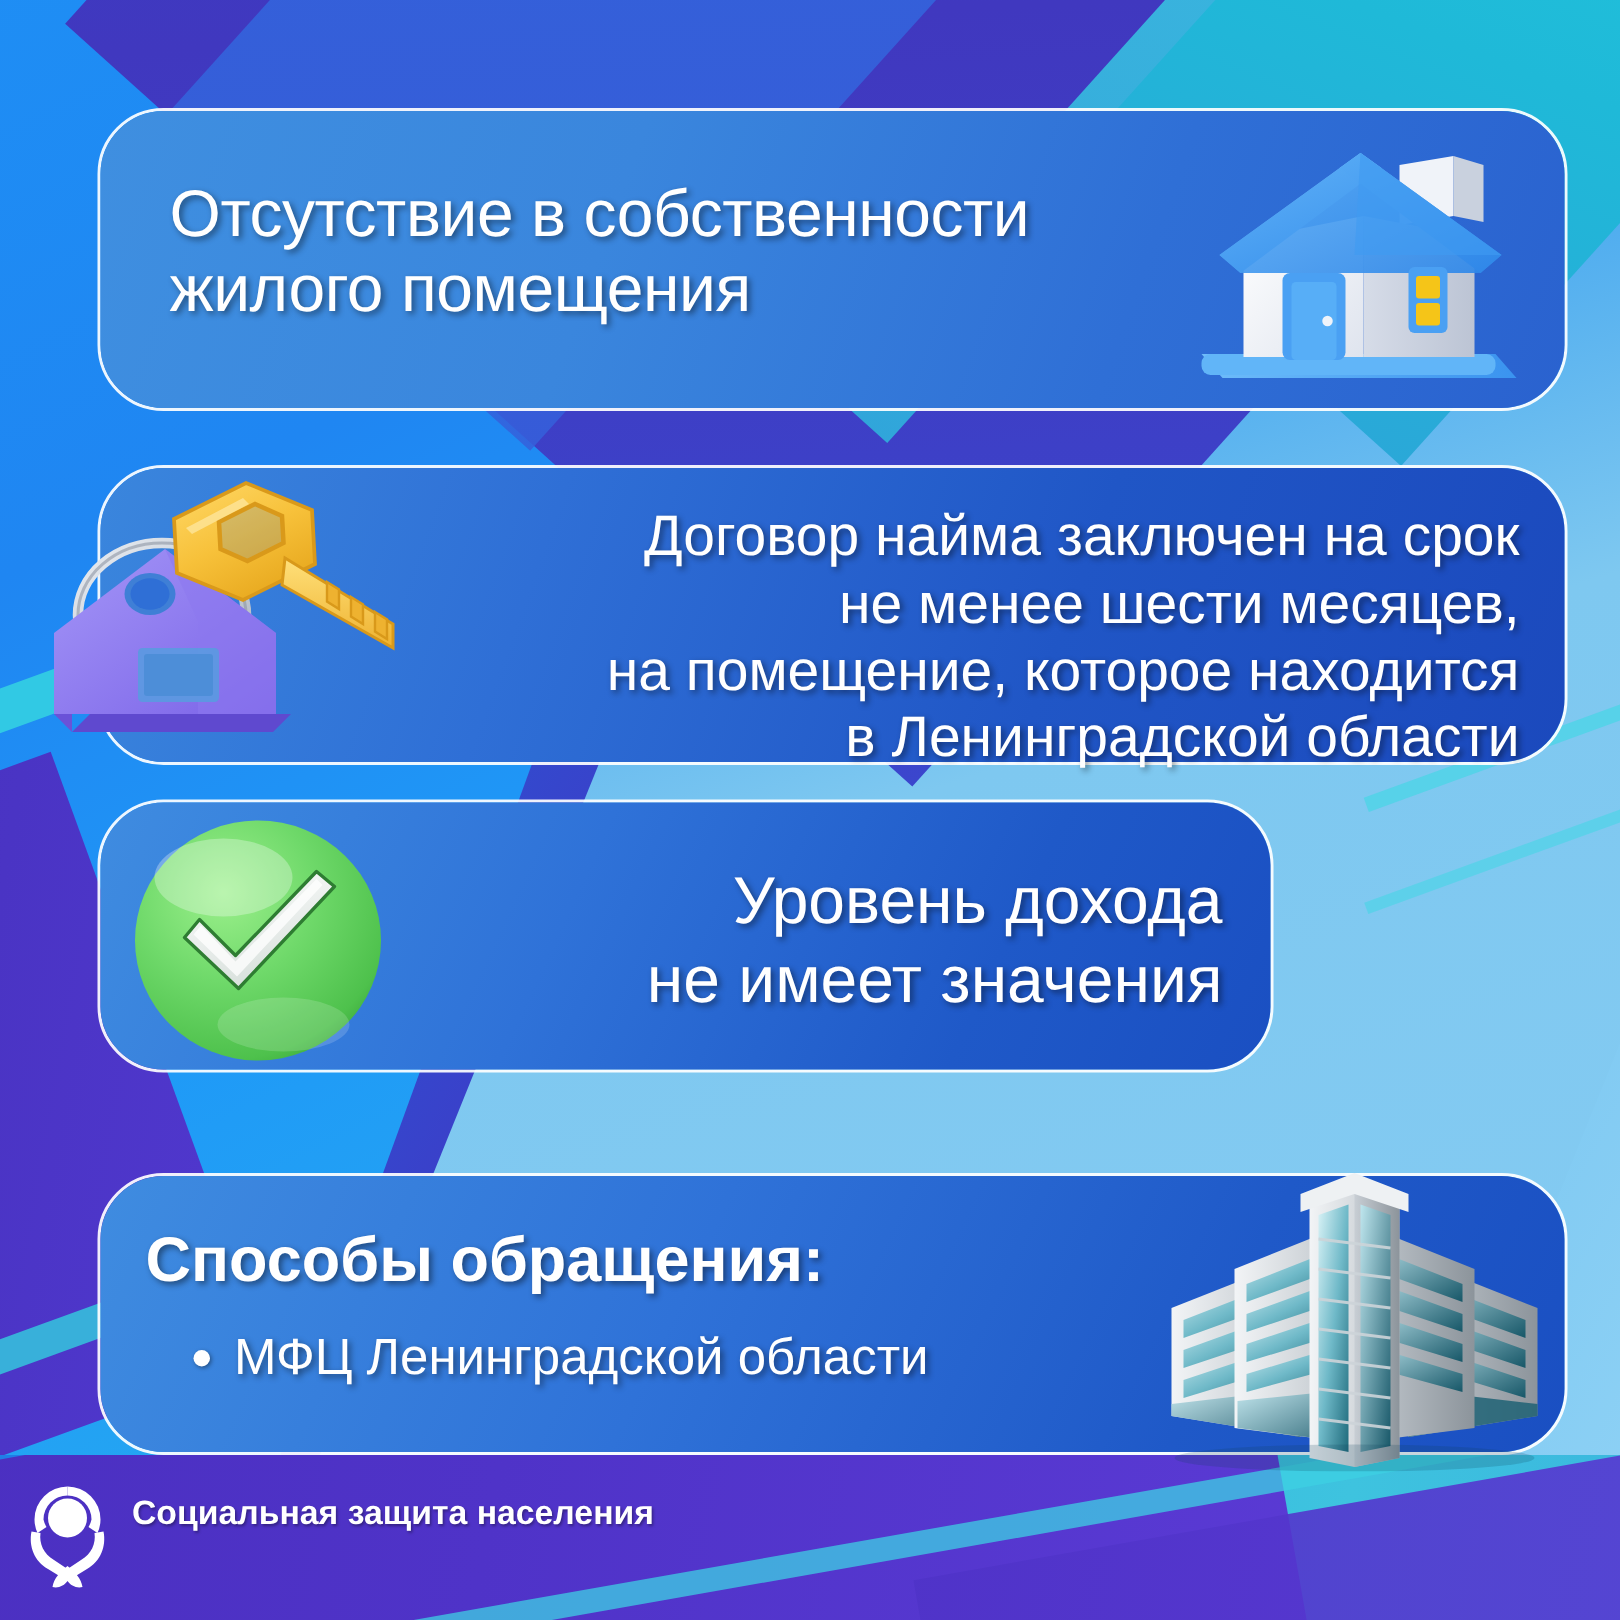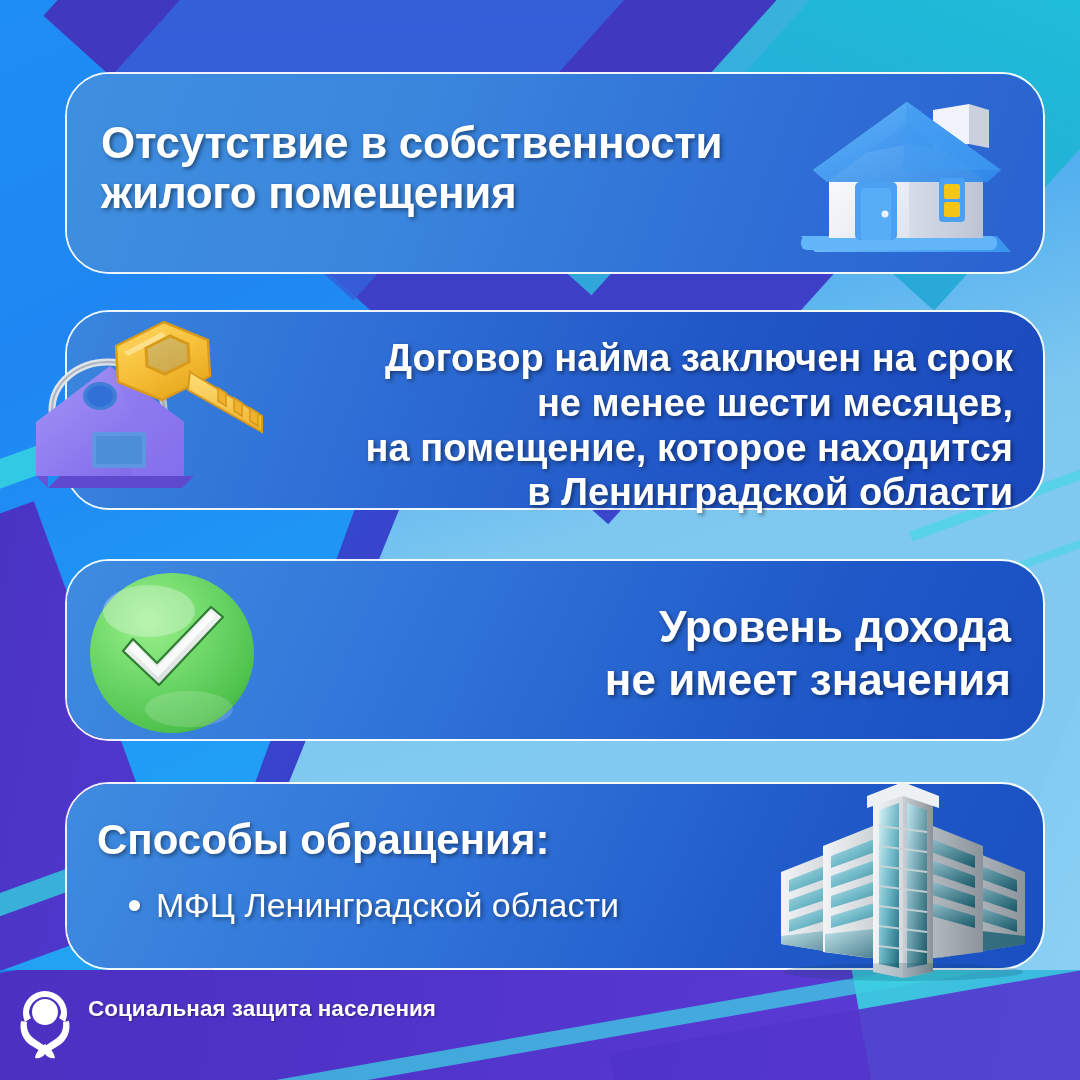--- a/index.html
+++ b/index.html
@@ -109,42 +109,43 @@
   .card-inner-bg{
     position:absolute;inset:0;border-radius:42px;overflow:hidden;z-index:0;
   }
   .card1 .card-inner-bg{background:linear-gradient(110deg,#3f8fe0 0%,#3a86dd 35%,#2f6fd6 70%,#2a62cf 100%);}
   .card2 .card-inner-bg{background:linear-gradient(110deg,#3a86dd 0%,#2f6fd6 30%,#2056c6 65%,#1b49bd 100%);}
   .card3 .card-inner-bg{background:linear-gradient(115deg,#3f8ce0 0%,#2f72d8 40%,#1f59c8 75%,#1a4fc2 100%);}
   .card4 .card-inner-bg{background:linear-gradient(115deg,#3f8ce0 0%,#2f72d8 40%,#1f59c8 75%,#1a4fc2 100%);}
 
   .card-text{
     position:relative;z-index:3;
-    color:#fff;font-weight:bold;
+    color:#fff;font-weight:normal;
     text-shadow:2px 2px 4px rgba(0,0,0,.45);
     line-height:1.14;
     white-space:pre-line;
+    margin-left:12px;
   }
 
   
   .card1{left:65px;top:72px;width:980px;height:202px;}
   .card1 .card-text{
     position:absolute;left:34px;top:44px;width:690px;
     font-size:44px;letter-spacing:-.3px;text-align:left;
   }
 
   
   .card2{left:65px;top:310px;width:980px;height:200px;}
   .card2 .card-text{
     position:absolute;right:30px;top:24px;width:810px;
     font-size:38px;text-align:right;line-height:1.18;
   }
 
   
-  .card3{left:65px;top:559px;width:980px;height:182px;}
+  .card3{left:65px;top:533px;width:784px;height:182px;}
   .card3 .card-text{
     position:absolute;right:32px;top:40px;width:640px;
     font-size:44px;text-align:right;line-height:1.2;
   }
 
   
   .card4{left:65px;top:782px;width:980px;height:188px;}
   .card4 .c4-title{
     position:absolute;left:30px;top:32px;z-index:3;
     color:#fff;font-weight:bold;font-size:42px;

